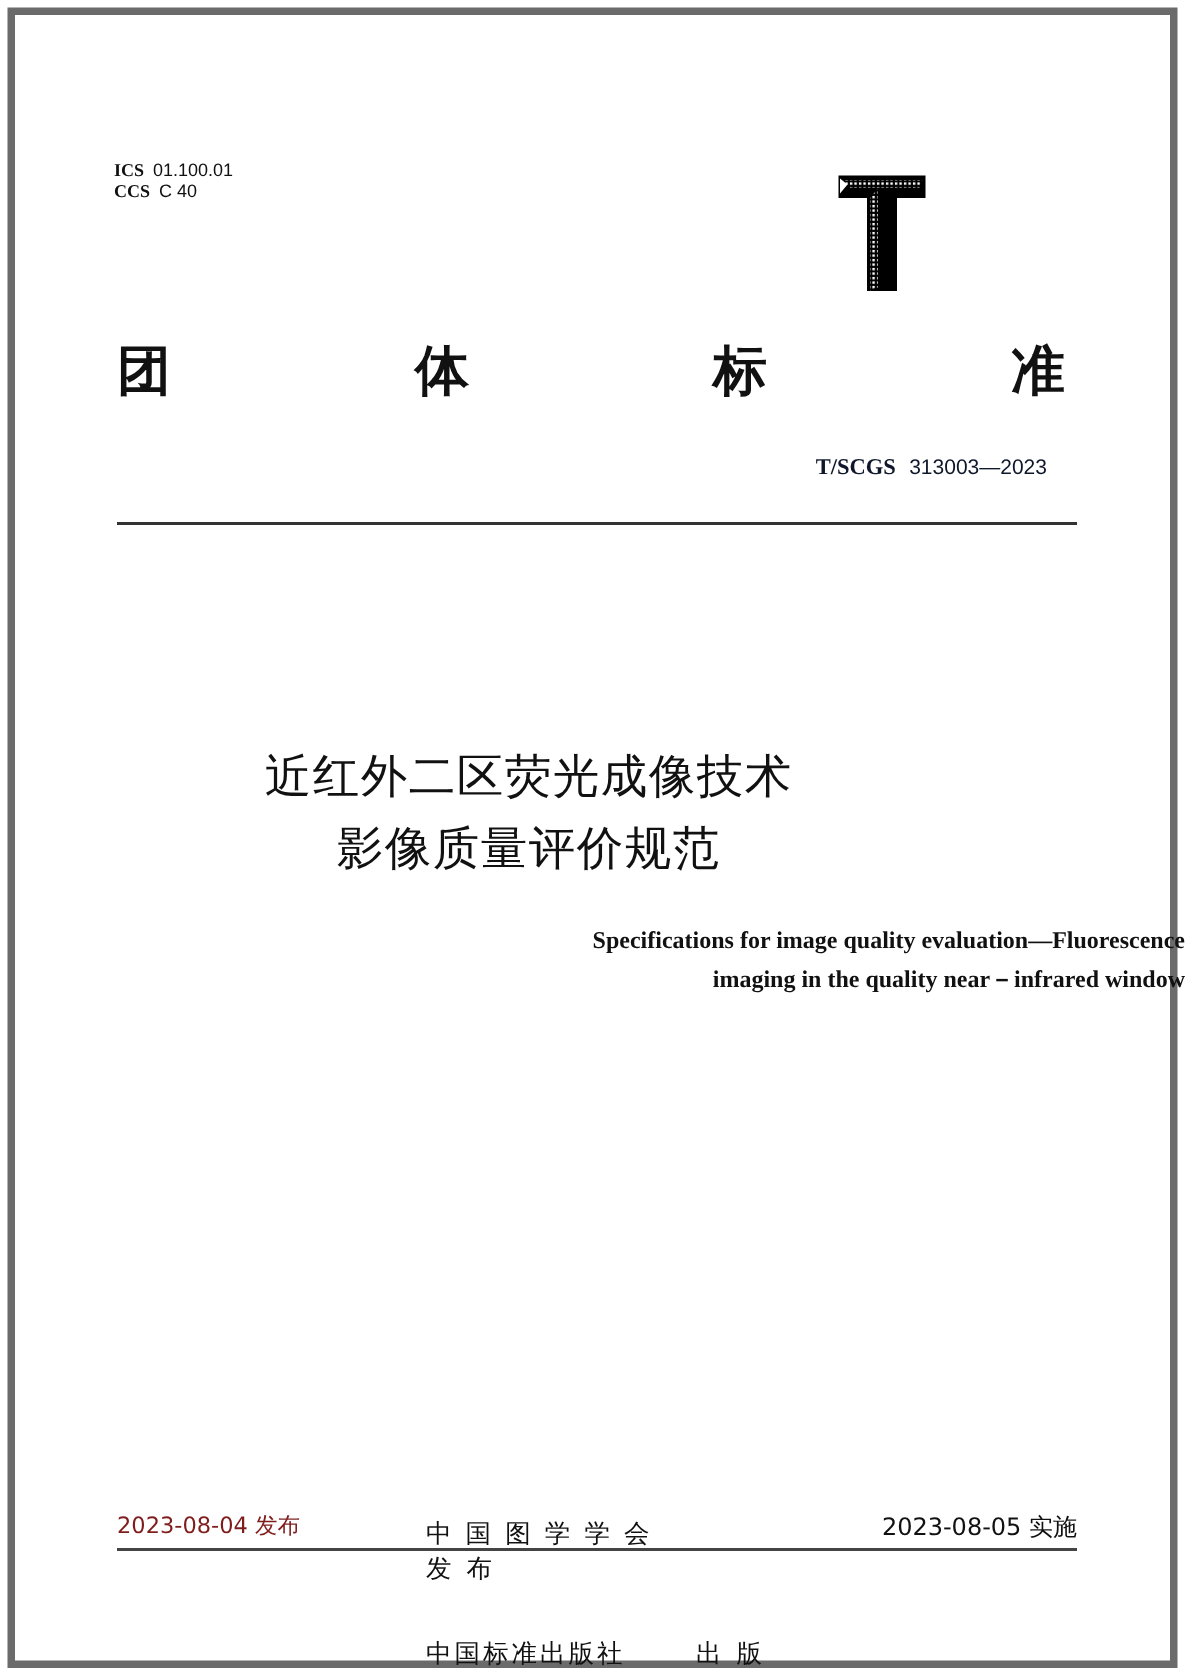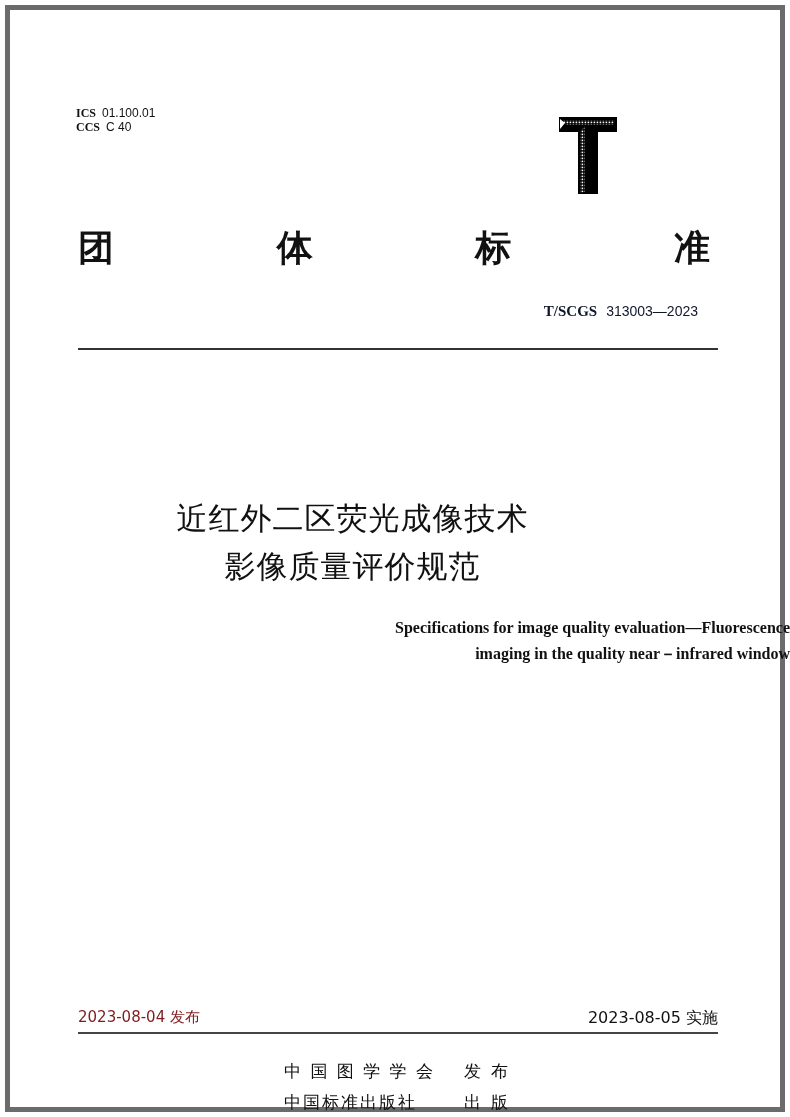--- a/index.html
+++ b/index.html
@@ -17,21 +17,21 @@
   .title-cn { left:0; width:705px; text-align:center; font-size:31px; line-height:44px; color:#111; font-weight:normal; letter-spacing:1px; }
   .title-cn.l1 { top:448px; }
   .title-cn.l2 { top:496px; }
   .title-en { left:0; width:790px; text-align:right; font-family:"Liberation Serif", serif; font-weight:bold; font-size:16px; line-height:26px; color:#111; }
   .title-en.l1 { top:567px; }
   .title-en.l2 { top:593px; }
   .date-l { left:78px; top:960px; font-size:15px; color:#7f1d1d; }
   .date-r { right:72px; top:960px; font-size:16px; color:#111; }
   .rule2 { left:78px; top:984px; width:640px; height:2px; background:#444; }
   .pub { left:284px; font-size:17px; color:#111; display:flex; }
-  .pub.r1 { top:1012px; }
+  .pub.r1 { top:963px;flex-direction:column; }
   .pub.r2 { top:1043px; }
   .pub .org { width:180px; letter-spacing:2px; }
   .pub .act { letter-spacing:10px; }
 </style>
 </head>
 <body>
 
 <div class="frame"></div>
 
 <div class="abs ics">

